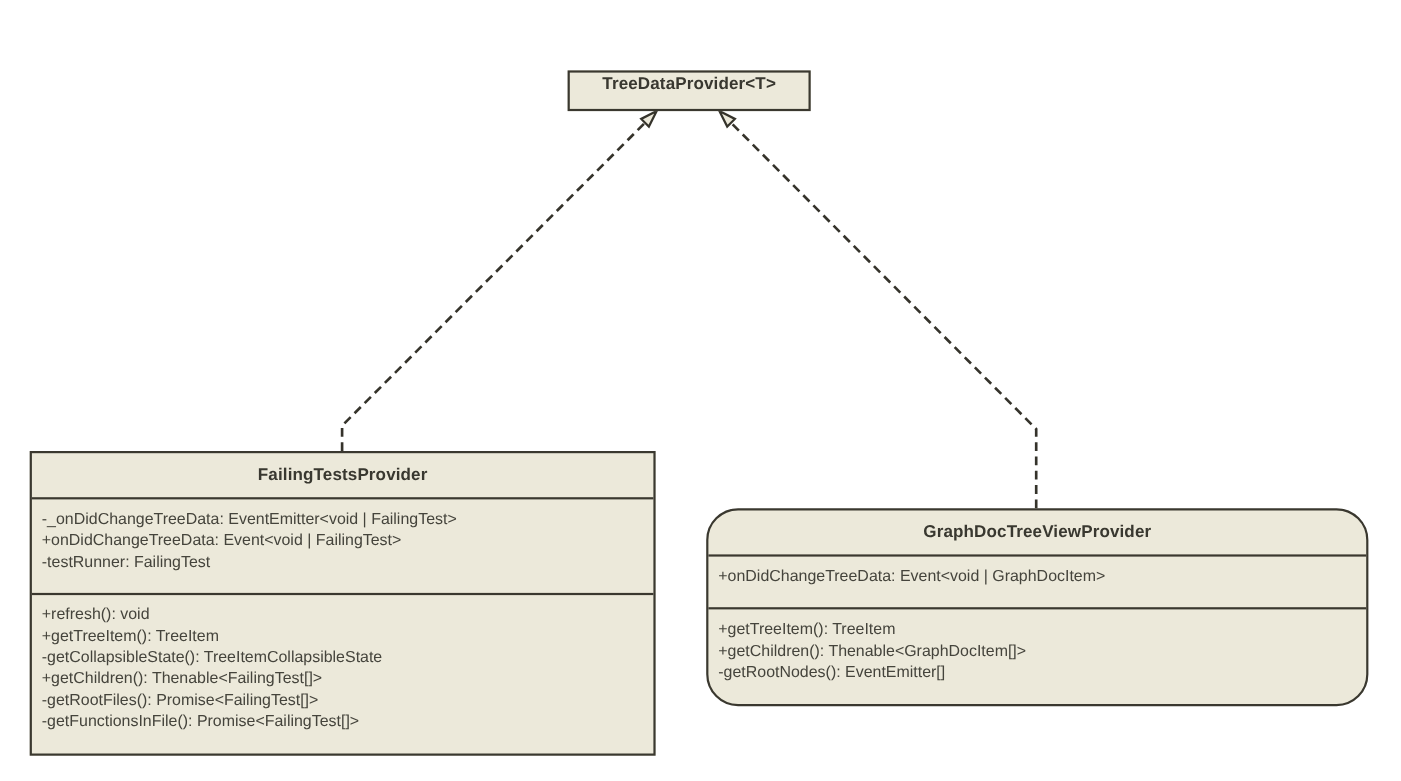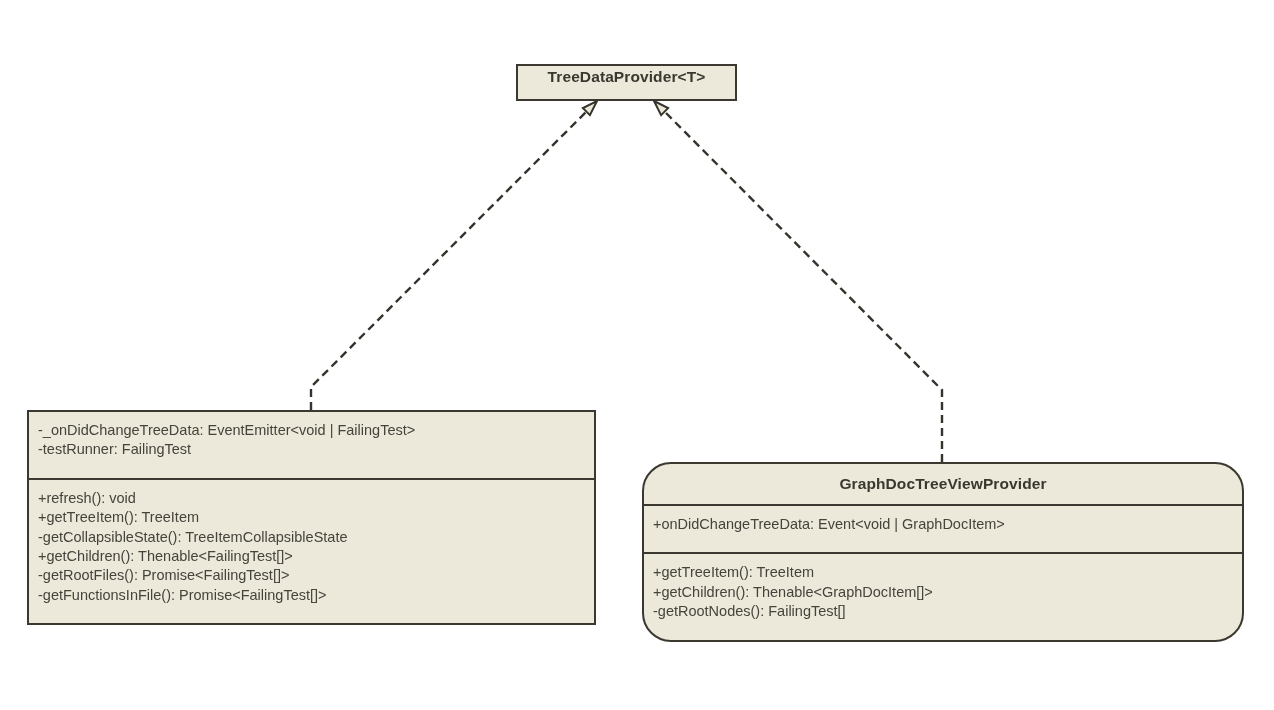--- a/index.html
+++ b/index.html
@@ -77,39 +77,41 @@
       <polyline points="942,462 942,390 664.6,111.6" fill="none" stroke="#35332B" stroke-width="2.4" stroke-dasharray="8,5"></polyline>
       <polygon points="654,101 668.1,108.1 661.1,115.1" fill="#ECE9DA" stroke="#35332B" stroke-width="2" stroke-linejoin="miter"></polygon>
     </g>
   </svg>
 
   <div class="uml-node interface" style="left:516px; top:64px; width:221px; height:37px;">
     <div class="uml-title">TreeDataProvider&lt;T&gt;</div>
   </div>
 
   <div class="uml-node" style="left:27px; top:410px; width:569px;">
+    <div class="uml-title">FailingTestsProvider</div>
     <div class="uml-section">
         <div class="member-line">-_onDidChangeTreeData: EventEmitter&lt;void | FailingTest&gt;</div>
+        <div class="member-line">+onDidChangeTreeData: Event&lt;void | FailingTest&gt;</div>
         <div class="member-line">-testRunner: FailingTest</div>
       </div>
     <div class="uml-section">
         <div class="member-line">+refresh(): void</div>
         <div class="member-line">+getTreeItem(): TreeItem</div>
         <div class="member-line">-getCollapsibleState(): TreeItemCollapsibleState</div>
         <div class="member-line">+getChildren(): Thenable&lt;FailingTest[]&gt;</div>
         <div class="member-line">-getRootFiles(): Promise&lt;FailingTest[]&gt;</div>
         <div class="member-line">-getFunctionsInFile(): Promise&lt;FailingTest[]&gt;</div>
       </div>
   </div>
 
   <div class="uml-node" style="left:642px; top:462px; width:602px;border-radius:29px;">
     <div class="uml-title">GraphDocTreeViewProvider</div>
     <div class="uml-section">
         <div class="member-line">+onDidChangeTreeData: Event&lt;void | GraphDocItem&gt;</div>
       </div>
     <div class="uml-section">
         <div class="member-line">+getTreeItem(): TreeItem</div>
         <div class="member-line">+getChildren(): Thenable&lt;GraphDocItem[]&gt;</div>
-        <div class="member-line">-getRootNodes(): FailingTest[]</div>
+        <div class="member-line">-getRootNodes(): EventEmitter[]</div>
       </div>
   </div>
 
 </div>
 
 </body></html>

